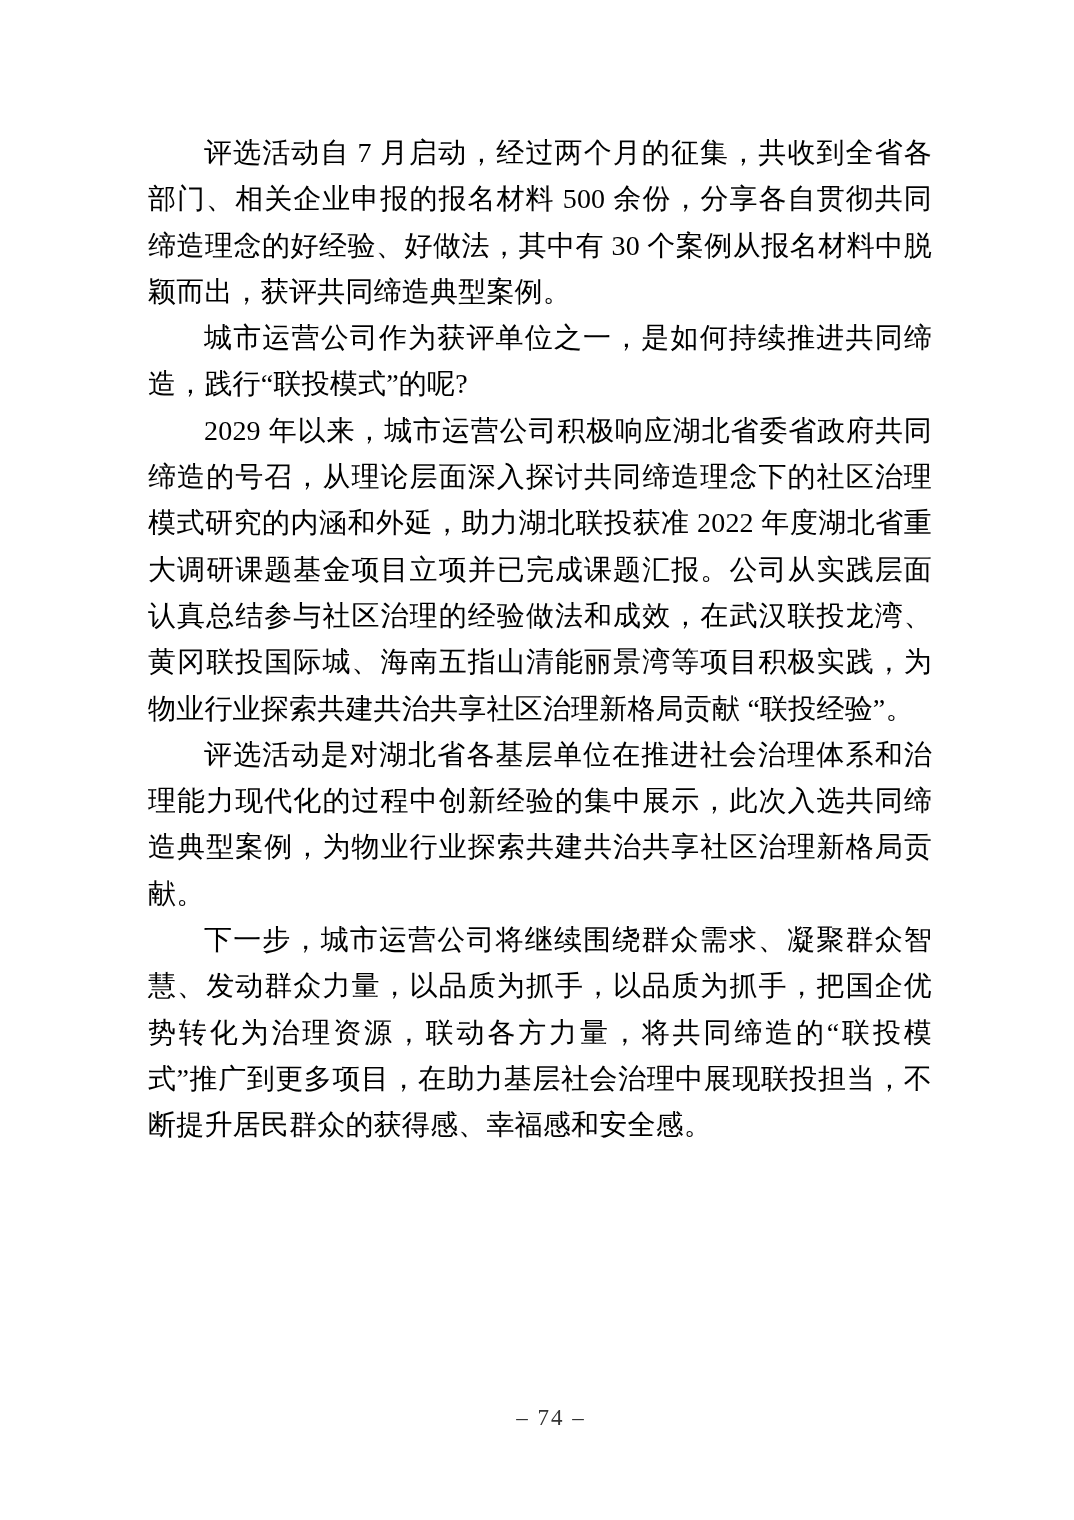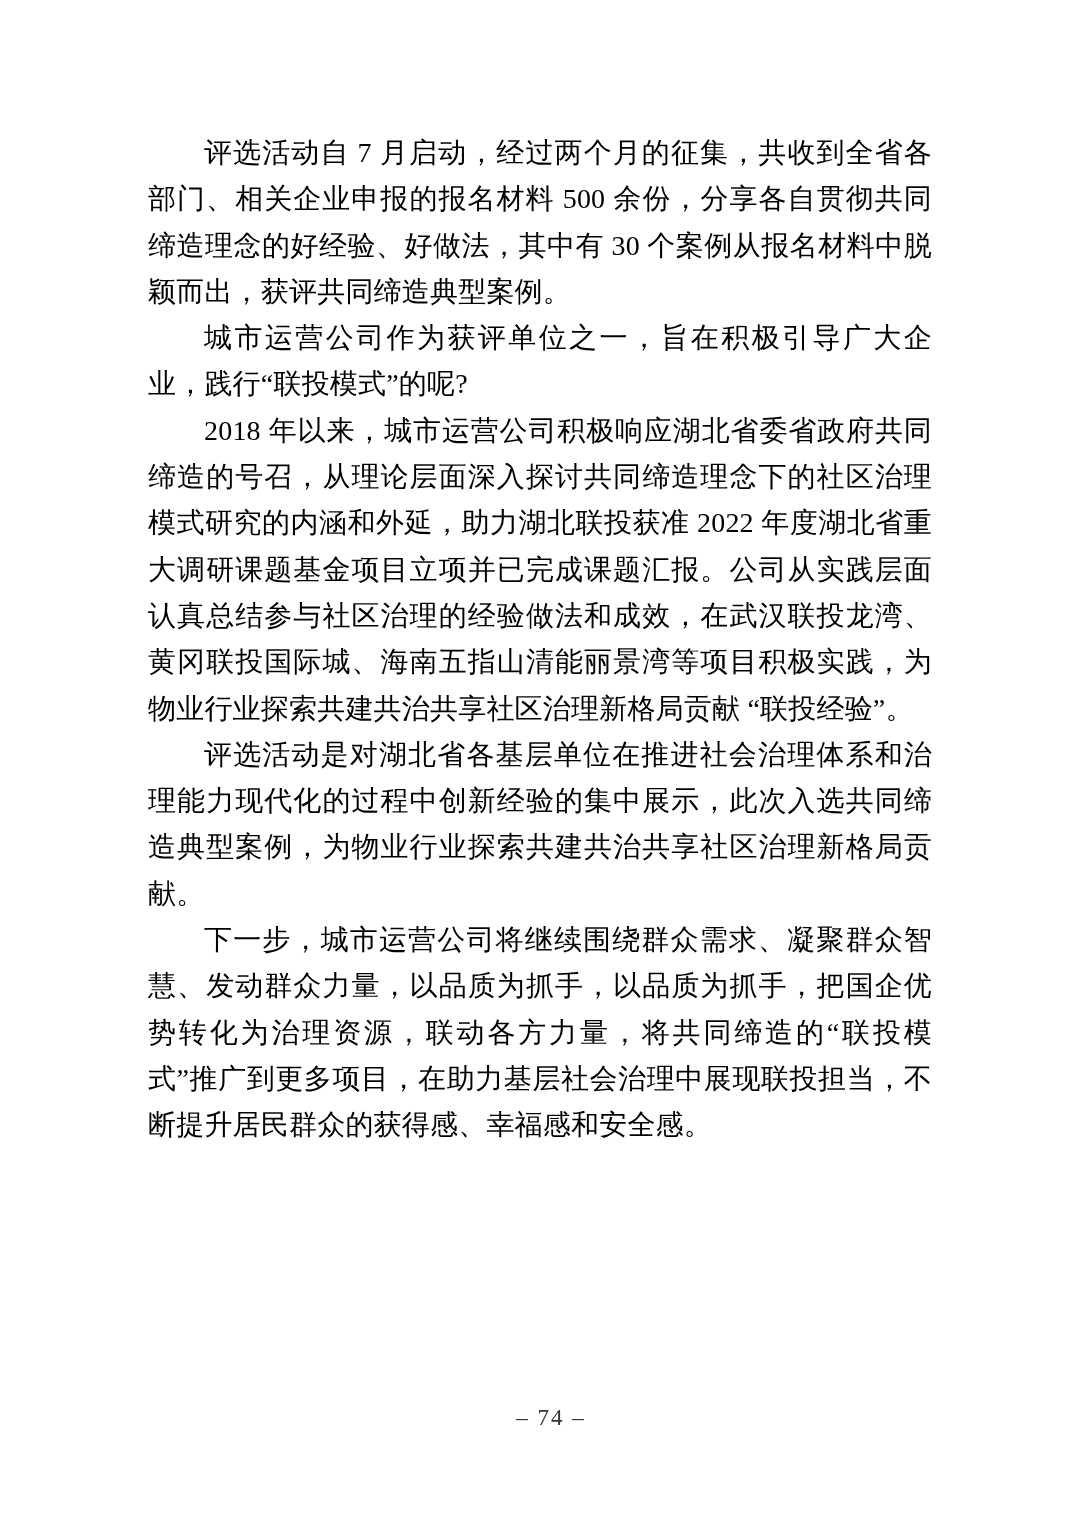--- a/index.html
+++ b/index.html
@@ -46,19 +46,19 @@
     letter-spacing: 2px;
     font-family: "Liberation Serif", "DejaVu Serif", serif;
   }
 </style>
 </head>
 <body>
 
 <div class="page">
   <div class="doc-body">
     <p>评选活动自 7 月启动，经过两个月的征集，共收到全省各部门、相关企业申报的报名材料 500 余份，分享各自贯彻共同缔造理念的好经验、好做法，其中有 30 个案例从报名材料中脱颖而出，获评共同缔造典型案例。</p>
-    <p>城市运营公司作为获评单位之一，旨在积极引导广大企业，践行“联投模式”的呢?</p>
-    <p>2018 年以来，城市运营公司积极响应湖北省委省政府共同缔造的号召，从理论层面深入探讨共同缔造理念下的社区治理模式研究的内涵和外延，助力湖北联投获准 2022 年度湖北省重大调研课题基金项目立项并已完成课题汇报。公司从实践层面认真总结参与社区治理的经验做法和成效，在武汉联投龙湾、黄冈联投国际城、海南五指山清能丽景湾等项目积极实践，为物业行业探索共建共治共享社区治理新格局贡献 “联投经验”。</p>
+    <p>城市运营公司作为获评单位之一，是如何持续推进共同缔造，践行“联投模式”的呢?</p>
+    <p>2029 年以来，城市运营公司积极响应湖北省委省政府共同缔造的号召，从理论层面深入探讨共同缔造理念下的社区治理模式研究的内涵和外延，助力湖北联投获准 2022 年度湖北省重大调研课题基金项目立项并已完成课题汇报。公司从实践层面认真总结参与社区治理的经验做法和成效，在武汉联投龙湾、黄冈联投国际城、海南五指山清能丽景湾等项目积极实践，为物业行业探索共建共治共享社区治理新格局贡献 “联投经验”。</p>
     <p>评选活动是对湖北省各基层单位在推进社会治理体系和治理能力现代化的过程中创新经验的集中展示，此次入选共同缔造典型案例，为物业行业探索共建共治共享社区治理新格局贡献。</p>
     <p>下一步，城市运营公司将继续围绕群众需求、凝聚群众智慧、发动群众力量，以品质为抓手，以品质为抓手，把国企优势转化为治理资源，联动各方力量，将共同缔造的“联投模式”推广到更多项目，在助力基层社会治理中展现联投担当，不断提升居民群众的获得感、幸福感和安全感。</p>
   </div>
   <div class="page-footer">– 74 –</div>
 </div>
 
 </body></html>

